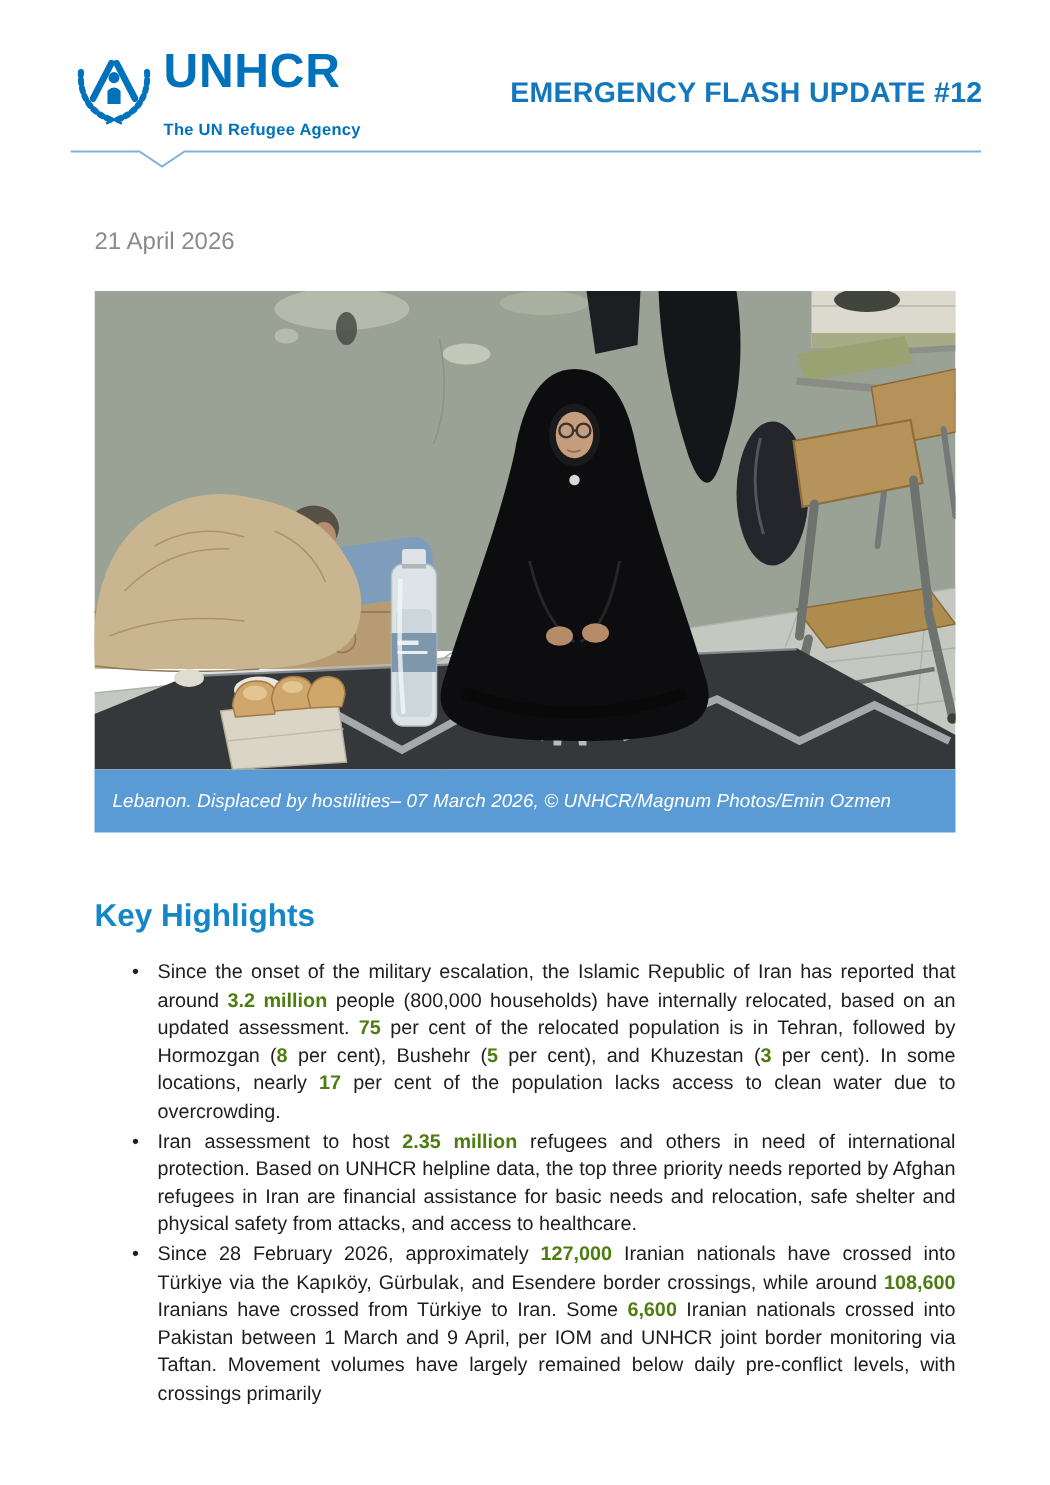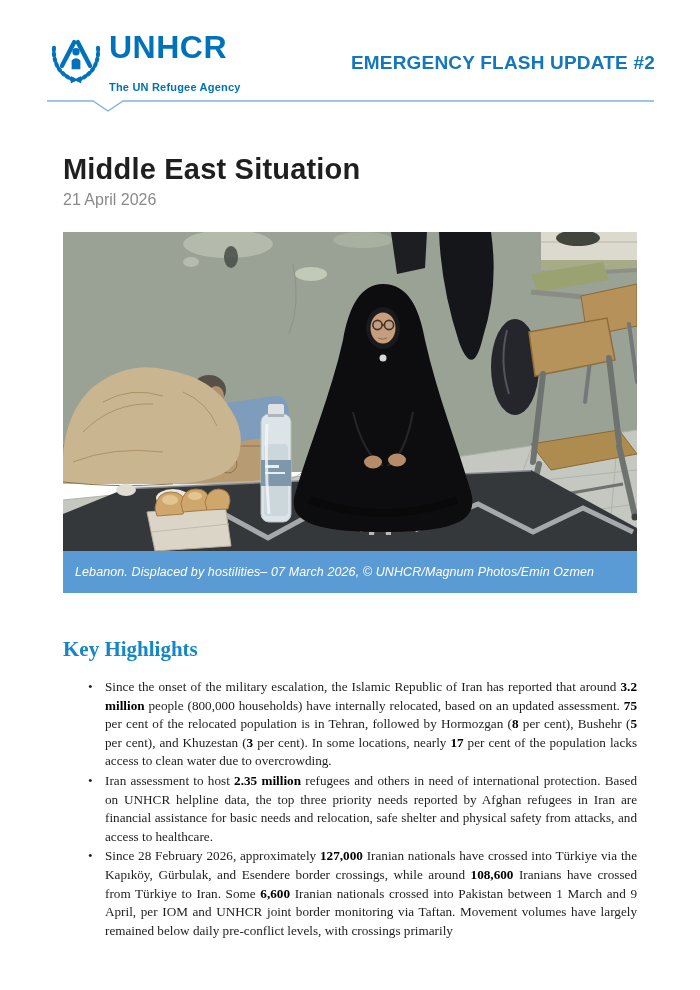--- a/index.html
+++ b/index.html
@@ -23,27 +23,27 @@
   .titleblock{margin:40px 63px 0 63px;}
   .doc-title{margin:0;font-size:29px;font-weight:bold;color:#1f1f1f;letter-spacing:.2px;}
   .doc-date{font-size:16px;color:#8a8a8a;margin-top:5px;}
   
   .photo-figure{margin:23px 63px 0 63px;width:574px;}
   .photo-canvas{display:block;width:574px;height:319px;}
   .photo-caption{height:42px;background:#5b9bd5;color:#ffffff;
                  font-style:italic;font-size:12.5px;display:flex;align-items:center;
                  padding-left:12px;letter-spacing:.1px;}
   
-  .highlights{margin:44px 63px 0 63px;width:574px;font-family:Liberation Serif, serif;}
+  .highlights{margin:44px 63px 0 63px;width:574px;}
   .hl-heading{margin:0;font-size:21px;font-weight:bold;color:#1487c9;}
   .hl-list{margin:16px 0 0 25px;padding:0;list-style:none;}
   .hl-item{position:relative;padding-left:17px;margin-bottom:1px;
            font-size:13.2px;line-height:18.6px;text-align:justify;color:#1d1d1d;}
   .hl-item .marker{position:absolute;left:0;top:0;}
-  .hl-item b{font-weight:bold;color:#000000;}
+  .hl-item b{font-weight:bold;color:#4d7c0f;}
 </style>
 </head>
 <body>
 
 <div class="page">
 
   <header class="header">
     <div class="logo">
       <svg class="logo-emblem" viewBox="0 0 64 64" xmlns="http://www.w3.org/2000/svg">
         <g stroke="#0072bc" fill="none">
@@ -56,29 +56,28 @@
         <g fill="#0072bc">
           <circle cx="32" cy="26" r="4.2"></circle>
           <path d="M27,46 L27,36 Q32,31 37,36 L37,46 Z"></path>
         </g>
       </svg>
       <div class="logo-textwrap">
         <div class="logo-word">UNHCR</div>
         <div class="logo-tag">The UN Refugee Agency</div>
       </div>
     </div>
-    <div class="banner">EMERGENCY FLASH UPDATE #2</div>
+    <div class="banner">EMERGENCY FLASH UPDATE #12</div>
   </header>
 
   <svg class="rule" width="608" height="14" viewBox="0 0 608 14" xmlns="http://www.w3.org/2000/svg">
     <polyline points="0,2 46,2 61,12 76,2 607,2" fill="none" stroke="#7fb1de" stroke-width="1.3"></polyline>
   </svg>
 
   <section class="titleblock">
-    <h1 class="doc-title">Middle East Situation</h1>
     <div class="doc-date">21 April 2026</div>
   </section>
 
   <figure class="photo-figure" style="margin-top:23px;">
     <svg class="photo-canvas" viewBox="0 0 574 319" xmlns="http://www.w3.org/2000/svg" preserveAspectRatio="none">
 
       <rect width="574" height="240" fill="#9aa295"></rect>
       <ellipse cx="165" cy="12" rx="45" ry="14" fill="#bcc2b2" opacity=".8"></ellipse>
       <ellipse cx="248" cy="42" rx="16" ry="7" fill="#c8cdbd" opacity=".9"></ellipse>
       <ellipse cx="128" cy="30" rx="8" ry="5" fill="#c2c7b7" opacity=".7"></ellipse>

